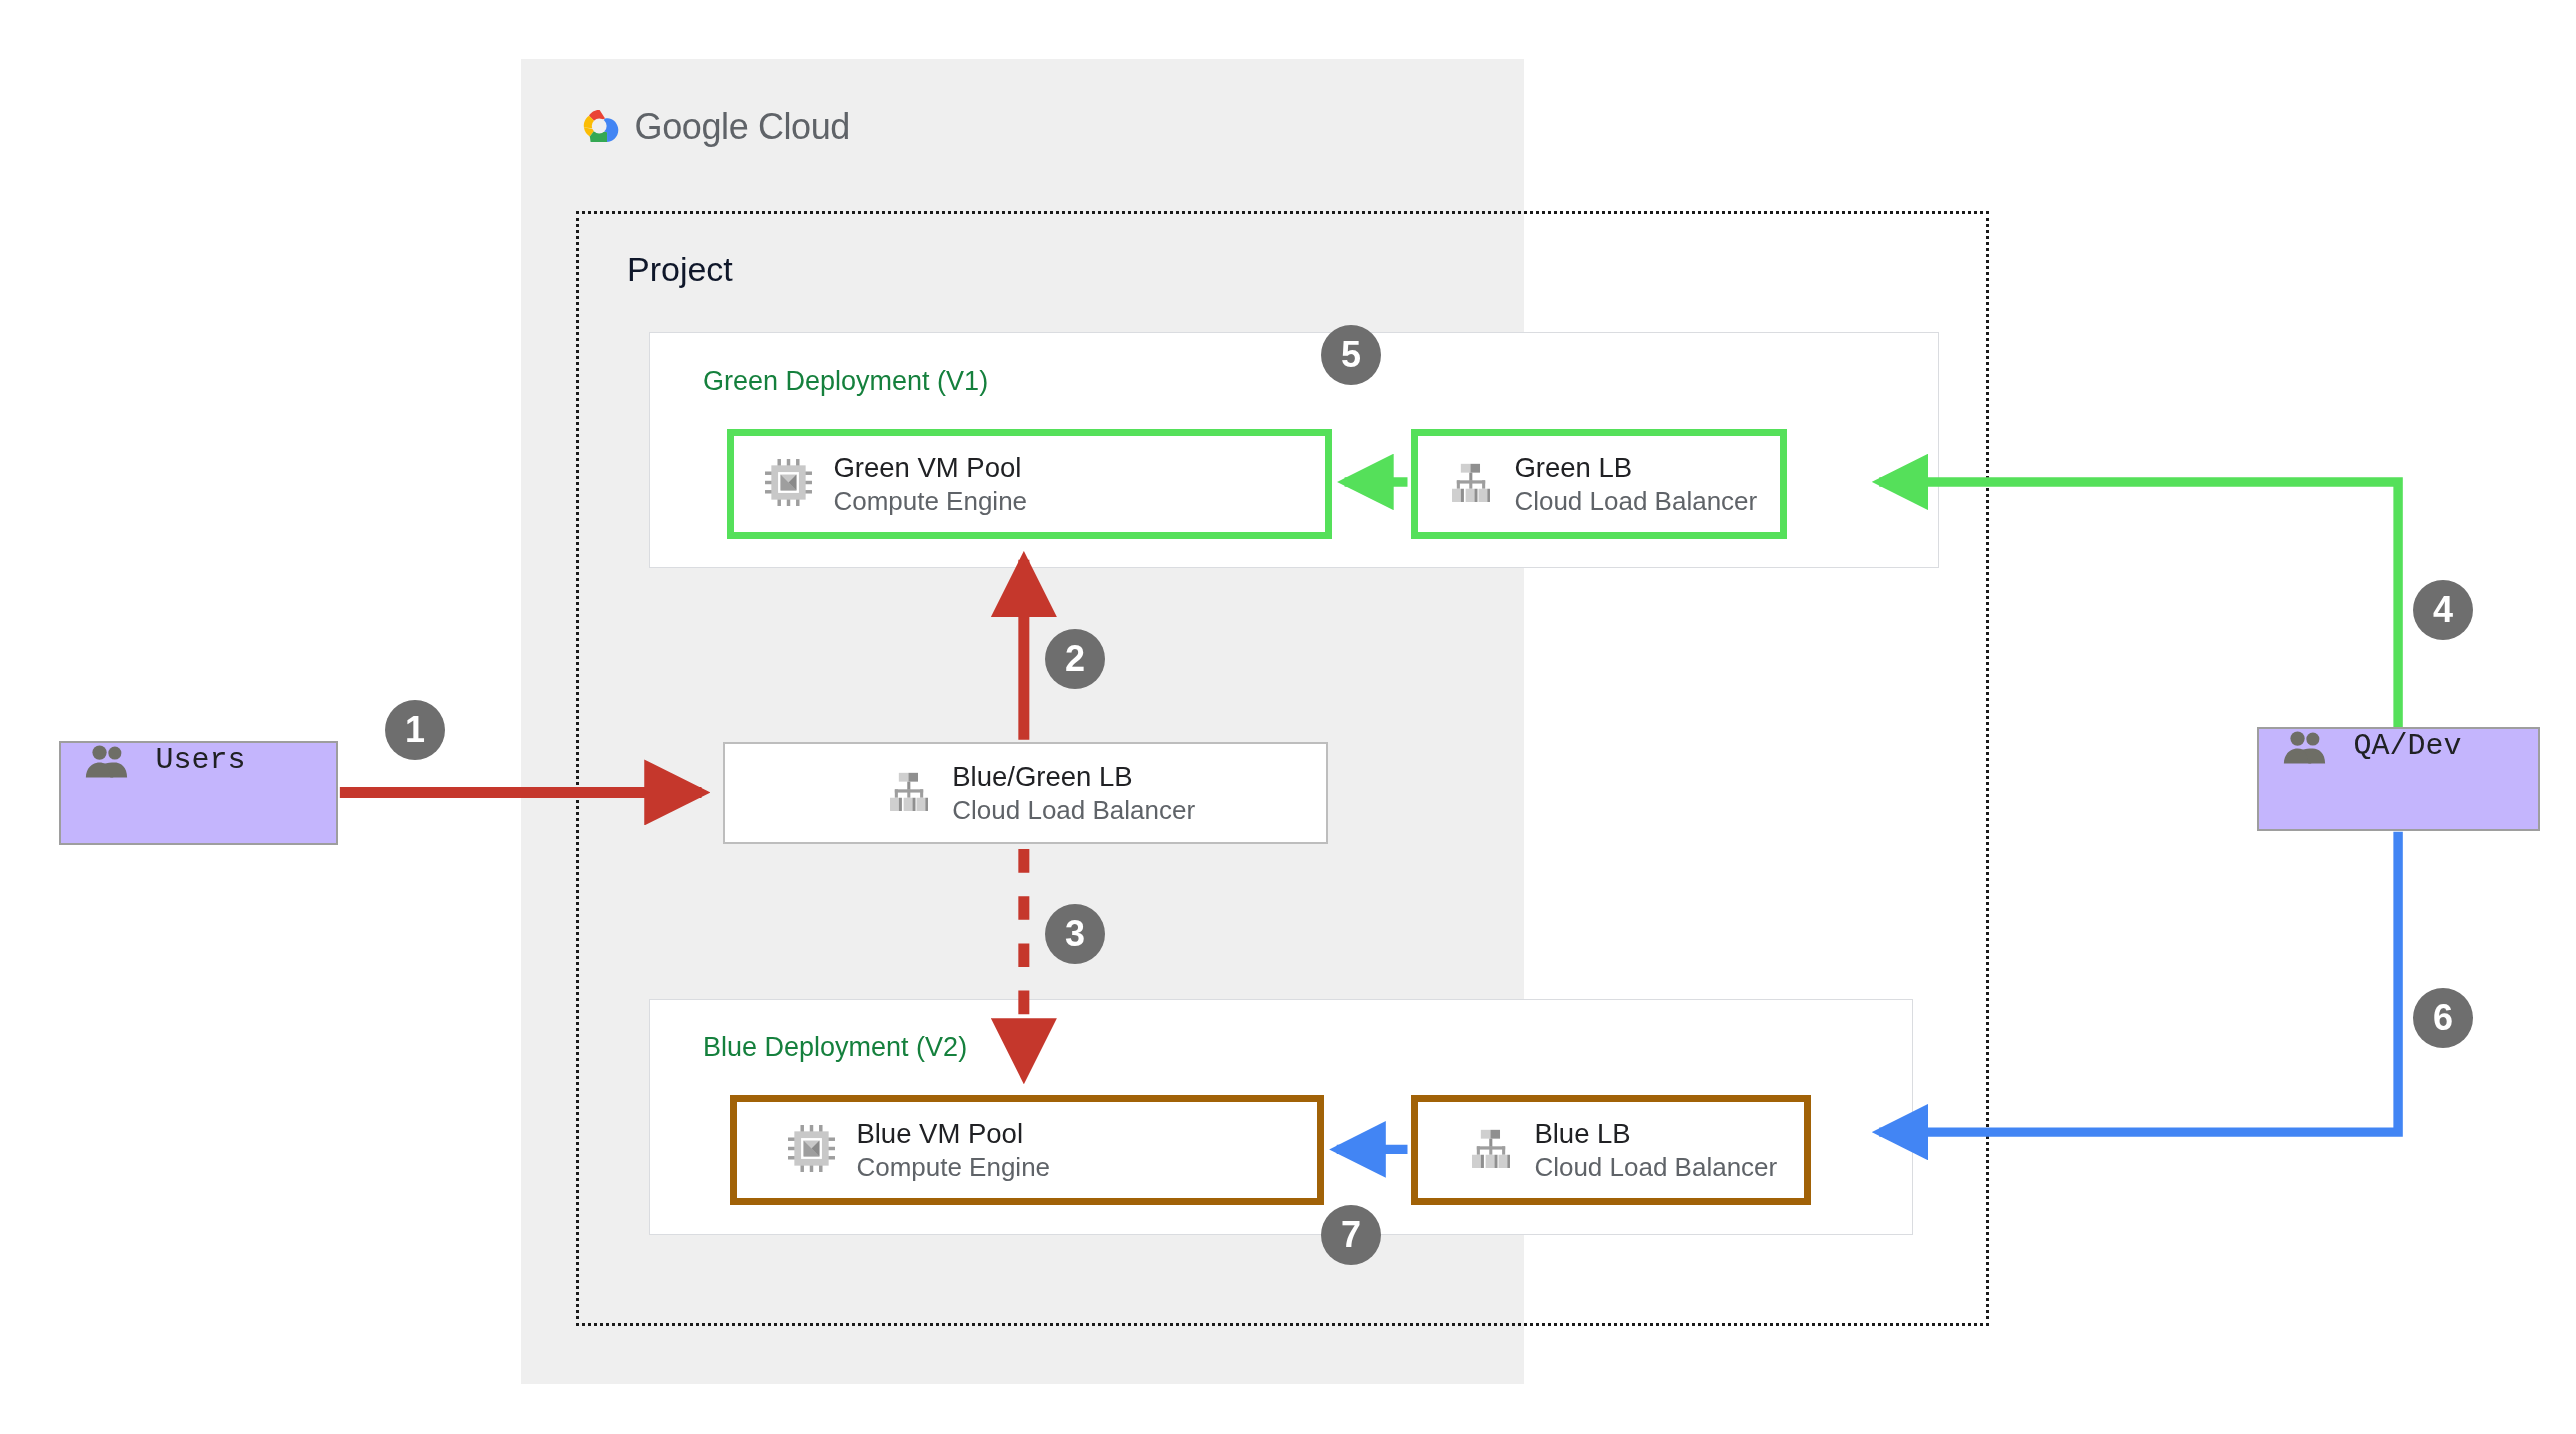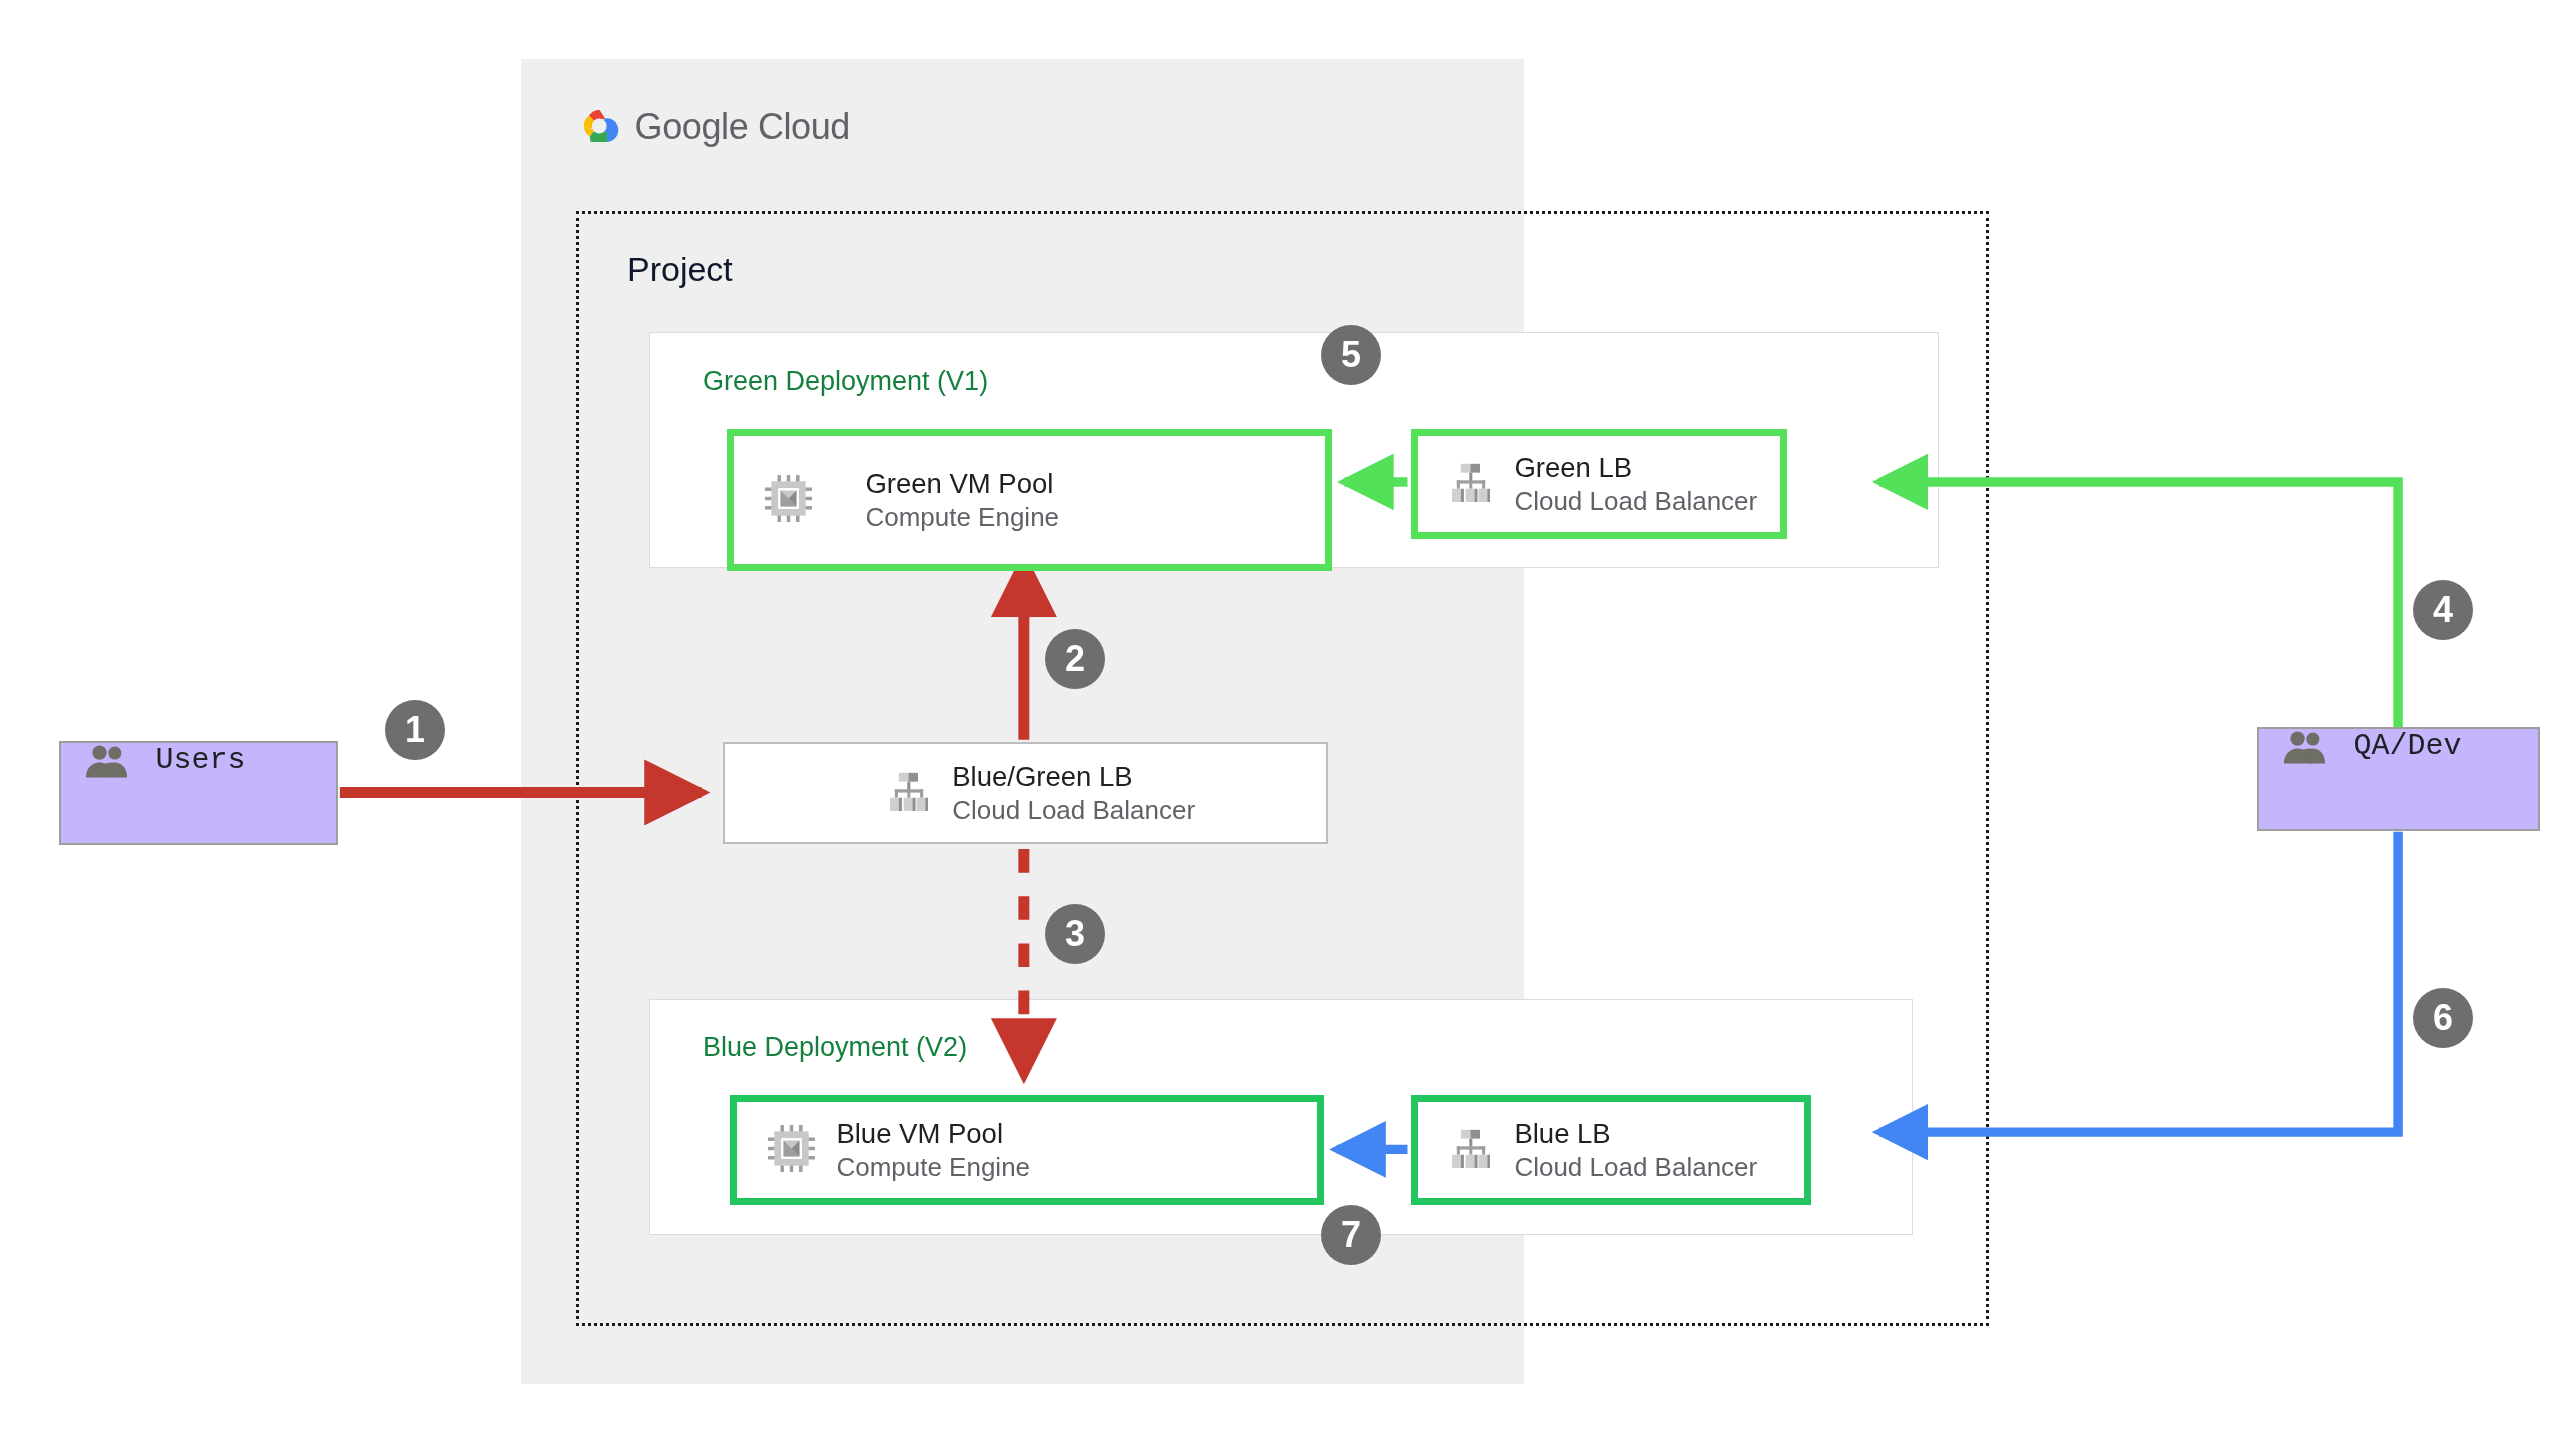--- a/index.html
+++ b/index.html
@@ -50,24 +50,24 @@
   .card{
     position:absolute;background:#ffffff;box-sizing:border-box;
     display:flex;align-items:center;
   }
   .card .icon{flex:0 0 auto;margin-left:30px;margin-right:20.4px;}
   .card .txt{display:flex;flex-direction:column;justify-content:center;}
   .card .title{font-size:27.5px;color:#202124;line-height:1.28;white-space:nowrap;}
   .card .sub{font-size:26px;color:#5f6368;line-height:1.28;white-space:nowrap;}
 
   .card-green{border:7px solid #55e05a;}
-  .card-blue{border:7px solid #22c55e;}
+  .card-blue{border:7px solid #a16207;padding-left:20px;}
   .card-plain{border:2.4px solid #bdbdbd;}
 
-  .c-green-vm{left:727px;top:429px;width:605px;height:142px;gap:32px;}
+  .c-green-vm{left:727px;top:429px;width:605px;height:110px;}
   .c-green-lb{left:1411px;top:429px;width:376px;height:110px;}
   .c-bg-lb{left:723px;top:742px;width:605px;height:102px;justify-content:center;}
   .c-blue-vm{left:730px;top:1095px;width:594px;height:110px;}
   .c-blue-lb{left:1411px;top:1095px;width:400px;height:110px;}
 
   
   .actor{
     position:absolute;background:#c4b5fd;border:2.4px solid #9e9e9e;
     box-sizing:border-box;display:flex;font-family:Liberation Mono, monospace;
   }

